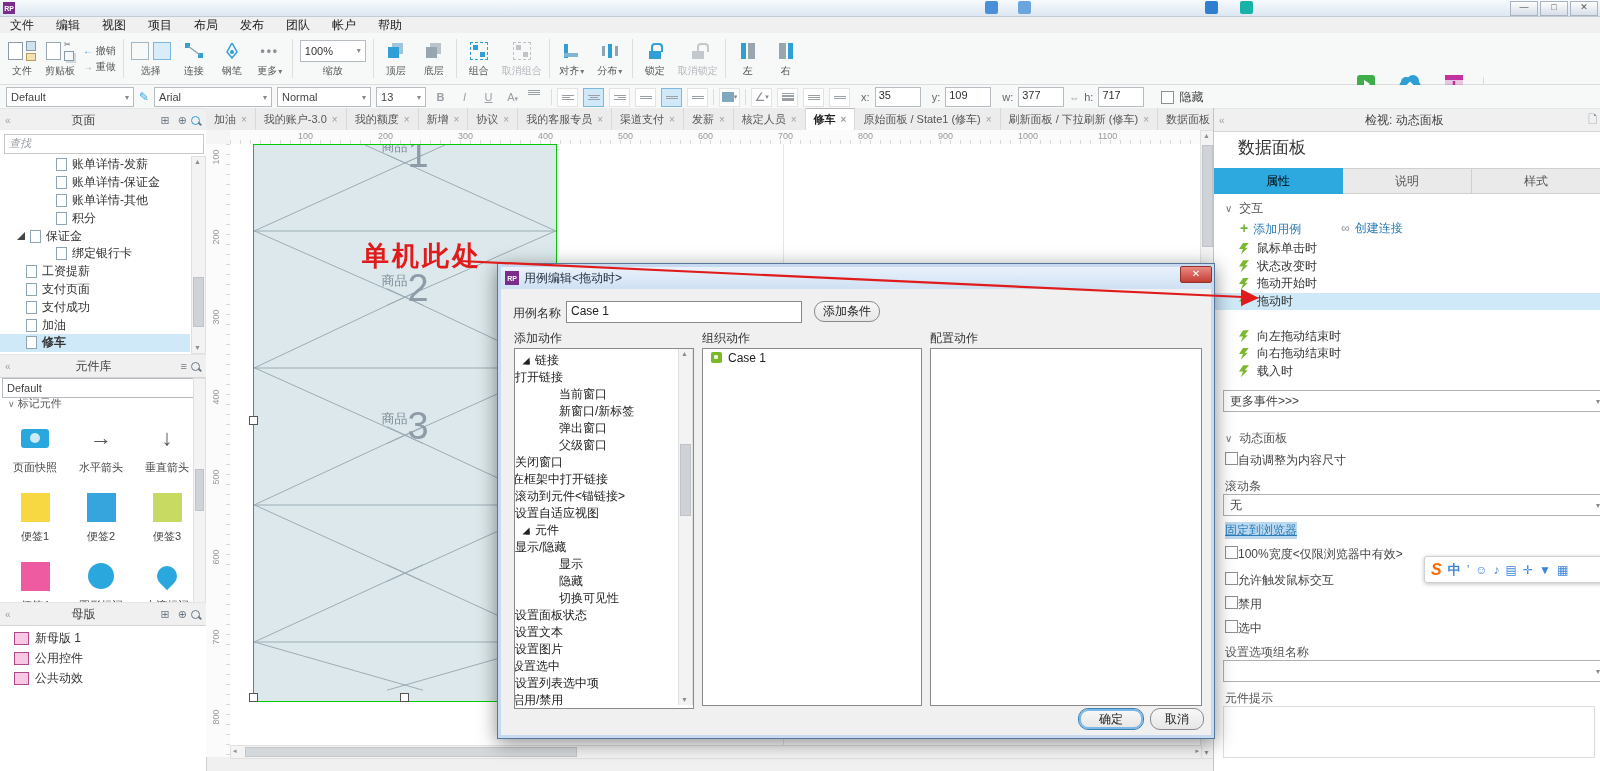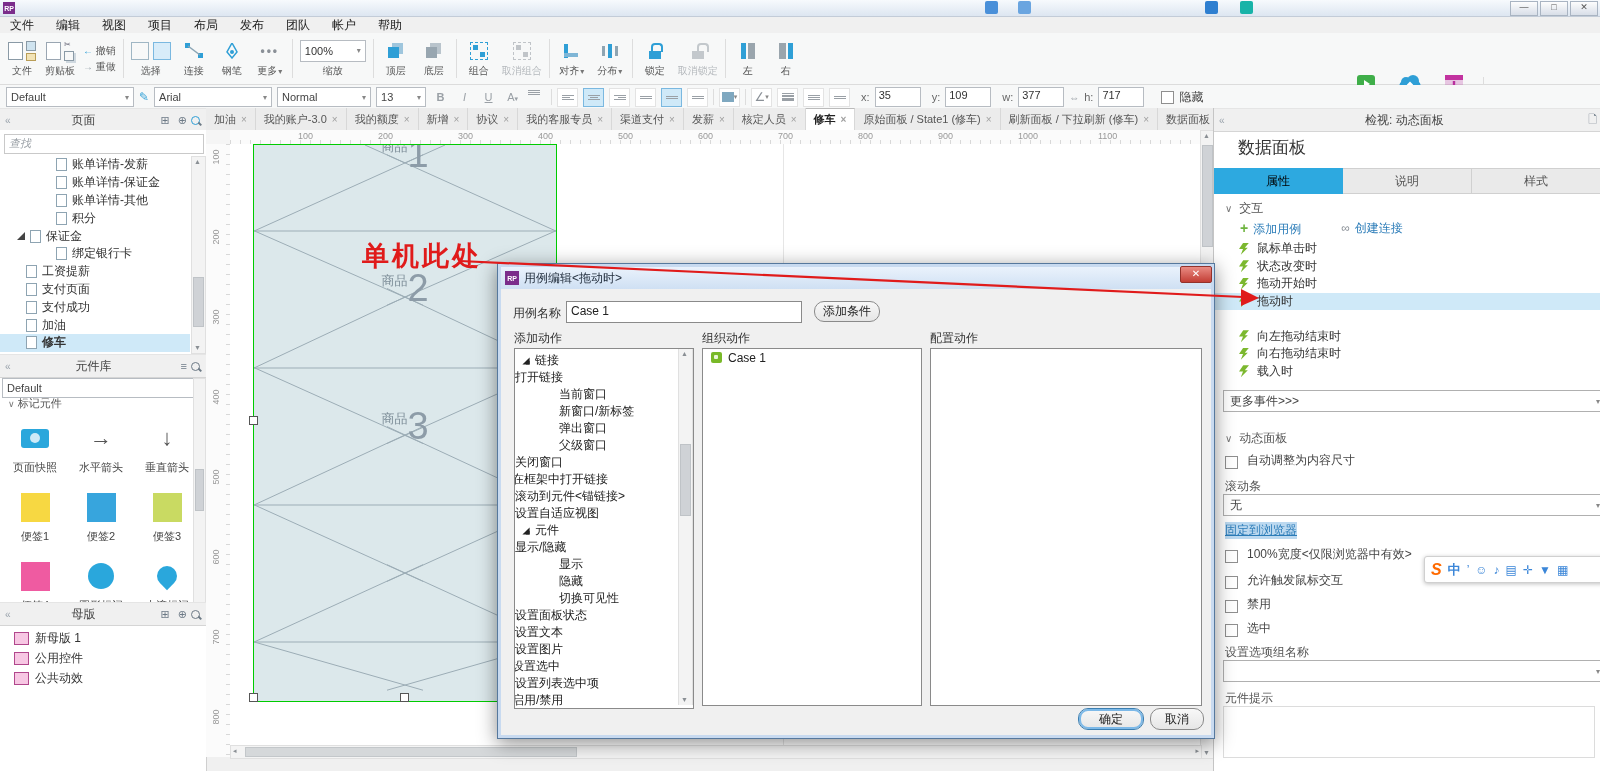--- a/index.html
+++ b/index.html
@@ -130,21 +130,21 @@
   .itab.active{background:#2da9e0;color:#000000;border-color:#2da9e0}
   .isec{position:absolute;left:11px;font-size:12px;color:#555}
   .isec .car{color:#777;font-size:10px;margin-right:7px}
   .ilink{color:#2b7cb8;font-size:12px;text-decoration:none}
   .plus{color:#6eb43f;font-weight:bold;font-size:14px;margin-right:5px}
   .chain{color:#8a9097;font-size:12px;margin-right:5px}
   .erow{position:absolute;left:0;width:387px;height:17.5px;display:flex;align-items:center;font-size:12px;color:#333}
   .erow.on{background:#cfe9f8}
   .bolt{width:10px;height:12px;background:#7cb82f;clip-path:polygon(42% 0,100% 0,58% 42%,88% 42%,18% 100%,40% 52%,0 52%);margin:0 8px 0 25px;flex:none}
   .iselect{position:absolute;left:9px;width:370px;height:20px;background:#fff;border:1px solid #b0b0b0;display:flex;align-items:center;justify-content:space-between;padding:0 6px;font-size:12px;color:#444}
-  .icbrow{position:absolute;left:11px;display:flex;align-items:flex-end;gap:9px;font-size:12px;color:#444}
+  .icbrow{position:absolute;left:11px;display:flex;align-items:flex-start;font-size:12px;color:#444}
   .ilabel{position:absolute;left:11px;font-size:12px;color:#555}
   .pinlink{background:#bcd9f0;text-decoration:underline}
   .tipbox{position:absolute;left:9px;top:598px;width:370px;height:50px;background:#fff;border:1px solid #dcdcdc}
   
   .redtext{left:362px;top:238px;font-family:"DejaVu Serif","Liberation Serif",serif;font-size:27px;font-weight:bold;color:#e01b1b;letter-spacing:3px;z-index:90}
   .overlay{left:0;top:0;width:1600px;height:771px;pointer-events:none;z-index:89}
   .imebar{left:1424px;top:556px;width:176px;height:25px;background:#fff;border:1px solid #d0d0d0;border-radius:3px;box-shadow:0 1px 4px rgba(0,0,0,.25);display:flex;align-items:center;gap:6px;padding:0 6px;z-index:95}
   .imelogo{color:#ff6a00;font-weight:900;font-size:16px;font-style:italic}
   .imeic{color:#3b86d8;font-size:12px}
 </style>

